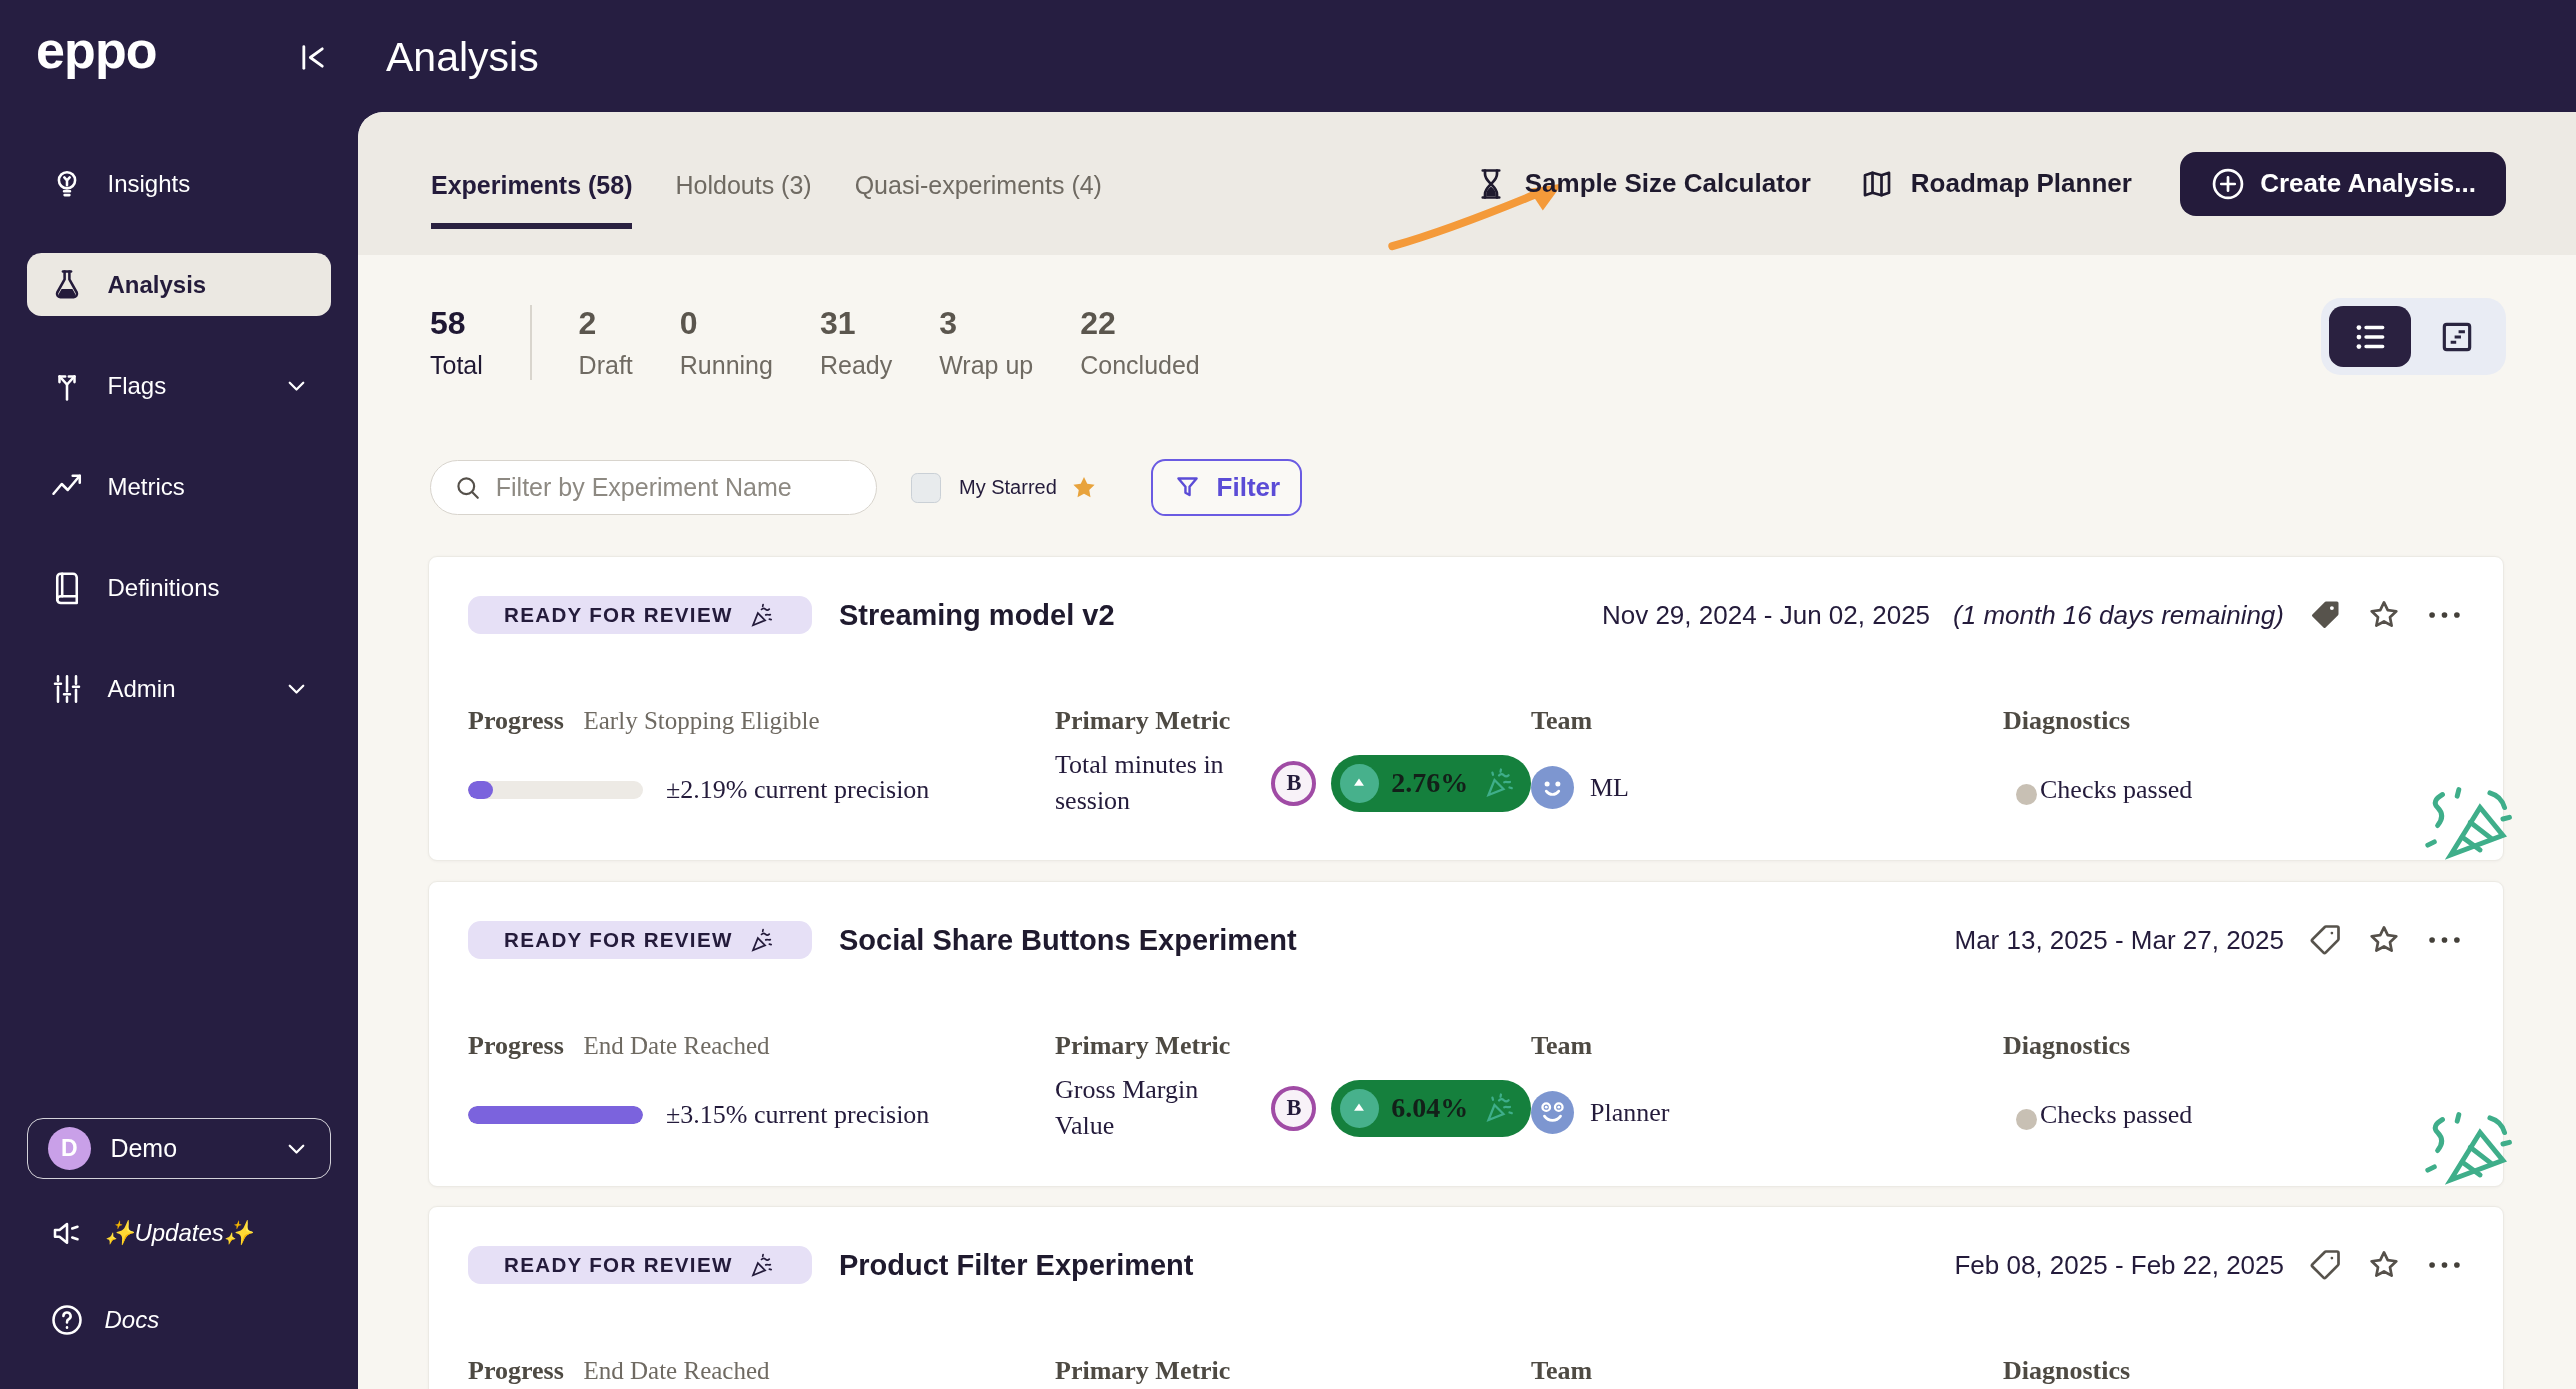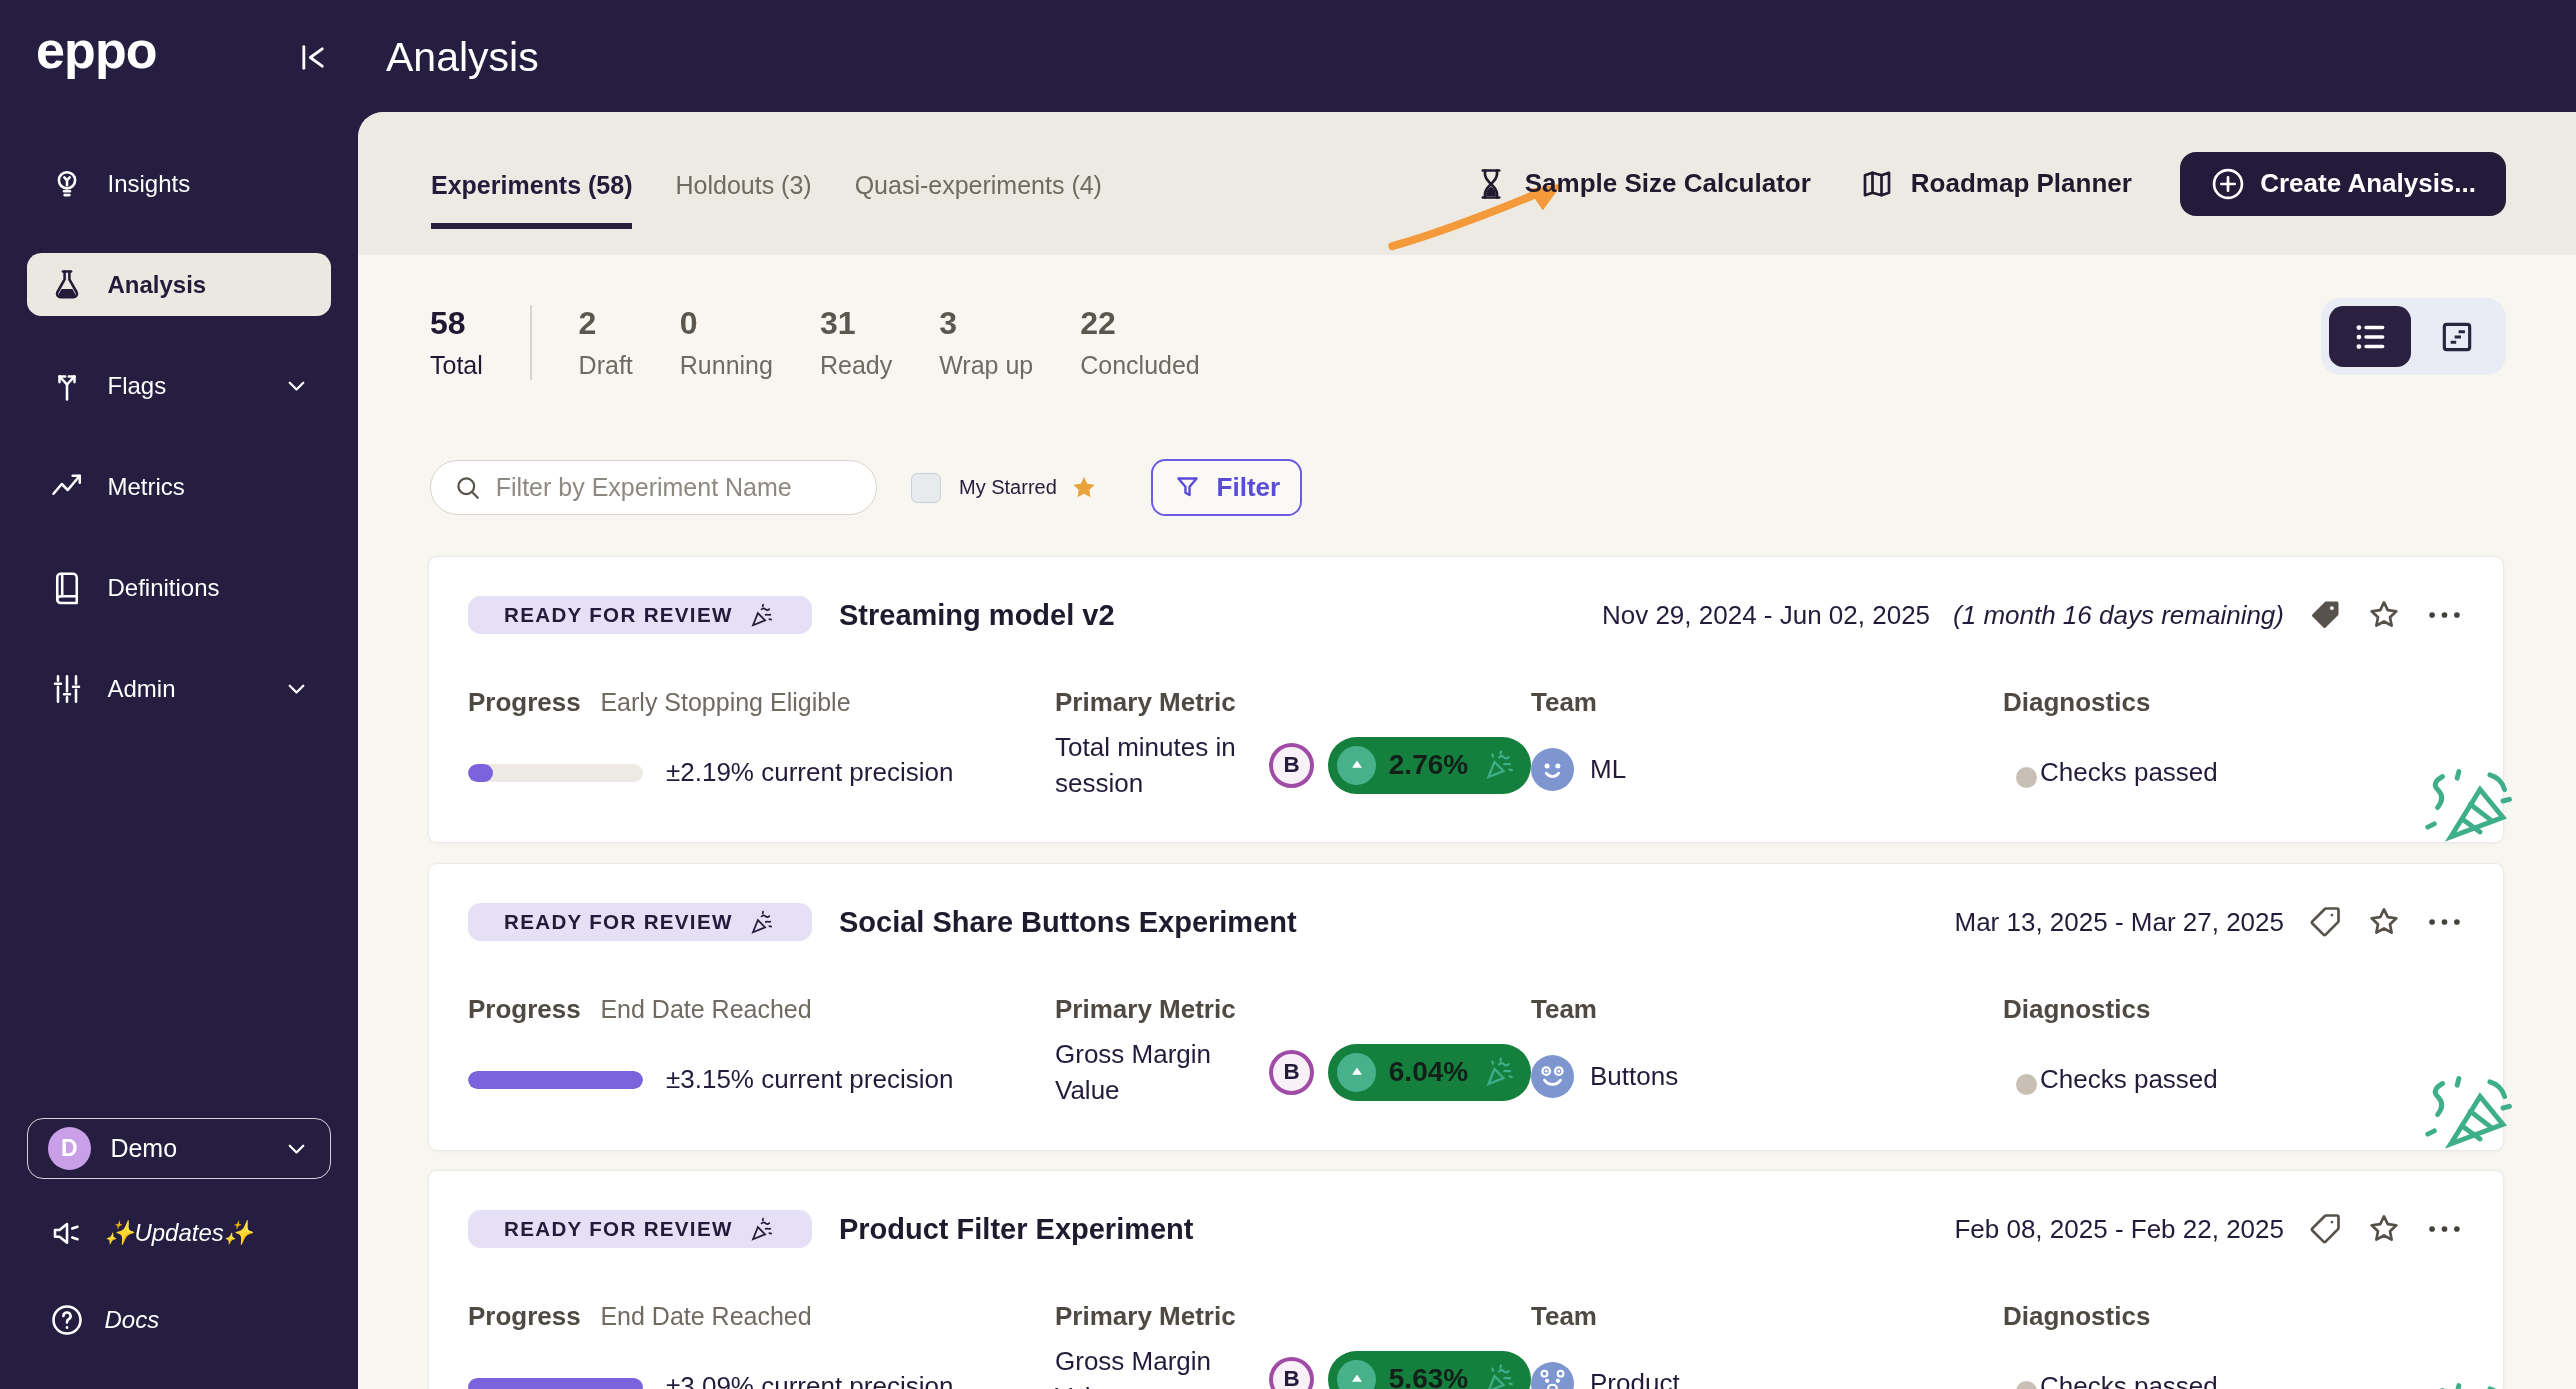--- a/index.html
+++ b/index.html
@@ -70,21 +70,21 @@
   .badge { height:38px; padding:0 36px; background:#e6e0f6; border-radius:12.5px; display:flex; align-items:center; gap:14.3px; font-size:20.6px; font-weight:700; letter-spacing:1.3px; color:#241b3b; flex:none; }
   .badge svg { width:29px; height:29px; }
   .card-title { font-size:29px; font-weight:700; color:#1f1a2e; margin-left:27px; }
   .card-top-right { margin-left:auto; display:flex; align-items:center; gap:23px; }
   .date-range { font-size:26px; color:#241b3b; }
   .remaining { font-size:26px; font-style:italic; color:#241b3b; }
   .remaining:empty { display:none; }
   .cicon { width:36px; height:36px; color:#55504a; cursor:pointer; }
   .cicon.sm { width:39px; height:16px; }
 
-  .card-cols { display:grid; grid-template-columns:587px 476px 472px 1fr; margin-top:53px; }
+  .card-cols { display:grid; grid-template-columns:587px 476px 472px 1fr; margin-top:72px;font-family:Liberation Serif, serif; }
   .col-label-row { display:flex; align-items:baseline; gap:19.7px; }
   .col-label { font-size:26px; font-weight:700; color:#4e4a43; }
   .col-sub { font-size:25px; color:#6f6a62; }
   .bar-row { display:flex; align-items:center; gap:23px; margin-top:39px; }
   .bar { width:175px; height:18px; border-radius:9px; background:#edeae5; overflow:hidden; flex:none; }
   .bar-fill { height:100%; border-radius:9px; background:#7b63dd; }
   .precision { font-size:26px; color:#241b3b; }
   .metric-row { display:flex; align-items:center; gap:14.3px; margin-top:10.7px; }
   .metric-name { font-size:26px; line-height:1.4; color:#241b3b; max-width:234px; }
   .b-badge { width:45px; height:45px; border-radius:50%; background:#f8f2f8; border:4.5px solid #a04ba5; color:#241b3b; font-size:22.4px; font-weight:600; display:flex; align-items:center; justify-content:center; flex:none; }
@@ -515,21 +515,21 @@
           <div class="team-row">
             <span class="avatar">
               <svg viewBox="0 0 24 24">
                   <circle cx="8.5" cy="9" r="2.1" fill="none" stroke="#fff" stroke-width="1.3"></circle>
                   <circle cx="15.5" cy="9" r="2.1" fill="none" stroke="#fff" stroke-width="1.3"></circle>
                   <circle cx="8.5" cy="9" r="0.8" fill="#fff"></circle>
                   <circle cx="15.5" cy="9" r="0.8" fill="#fff"></circle>
                   <path d="M7.5 14c1.2 1.6 2.9 2.4 4.5 2.4s3.3-.8 4.5-2.4" stroke="#fff" stroke-width="1.5" fill="none" stroke-linecap="round"></path>
                 </svg>
             </span>
-            <span class="team-name">Buttons</span>
+            <span class="team-name">Planner</span>
           </div>
         </div>
         <div>
           <div class="col-label">Diagnostics</div>
           <div class="diag-row">
             <span class="diag-dot"></span>
             <span class="diag-text">Checks passed</span>
           </div>
         </div>
       </div>

